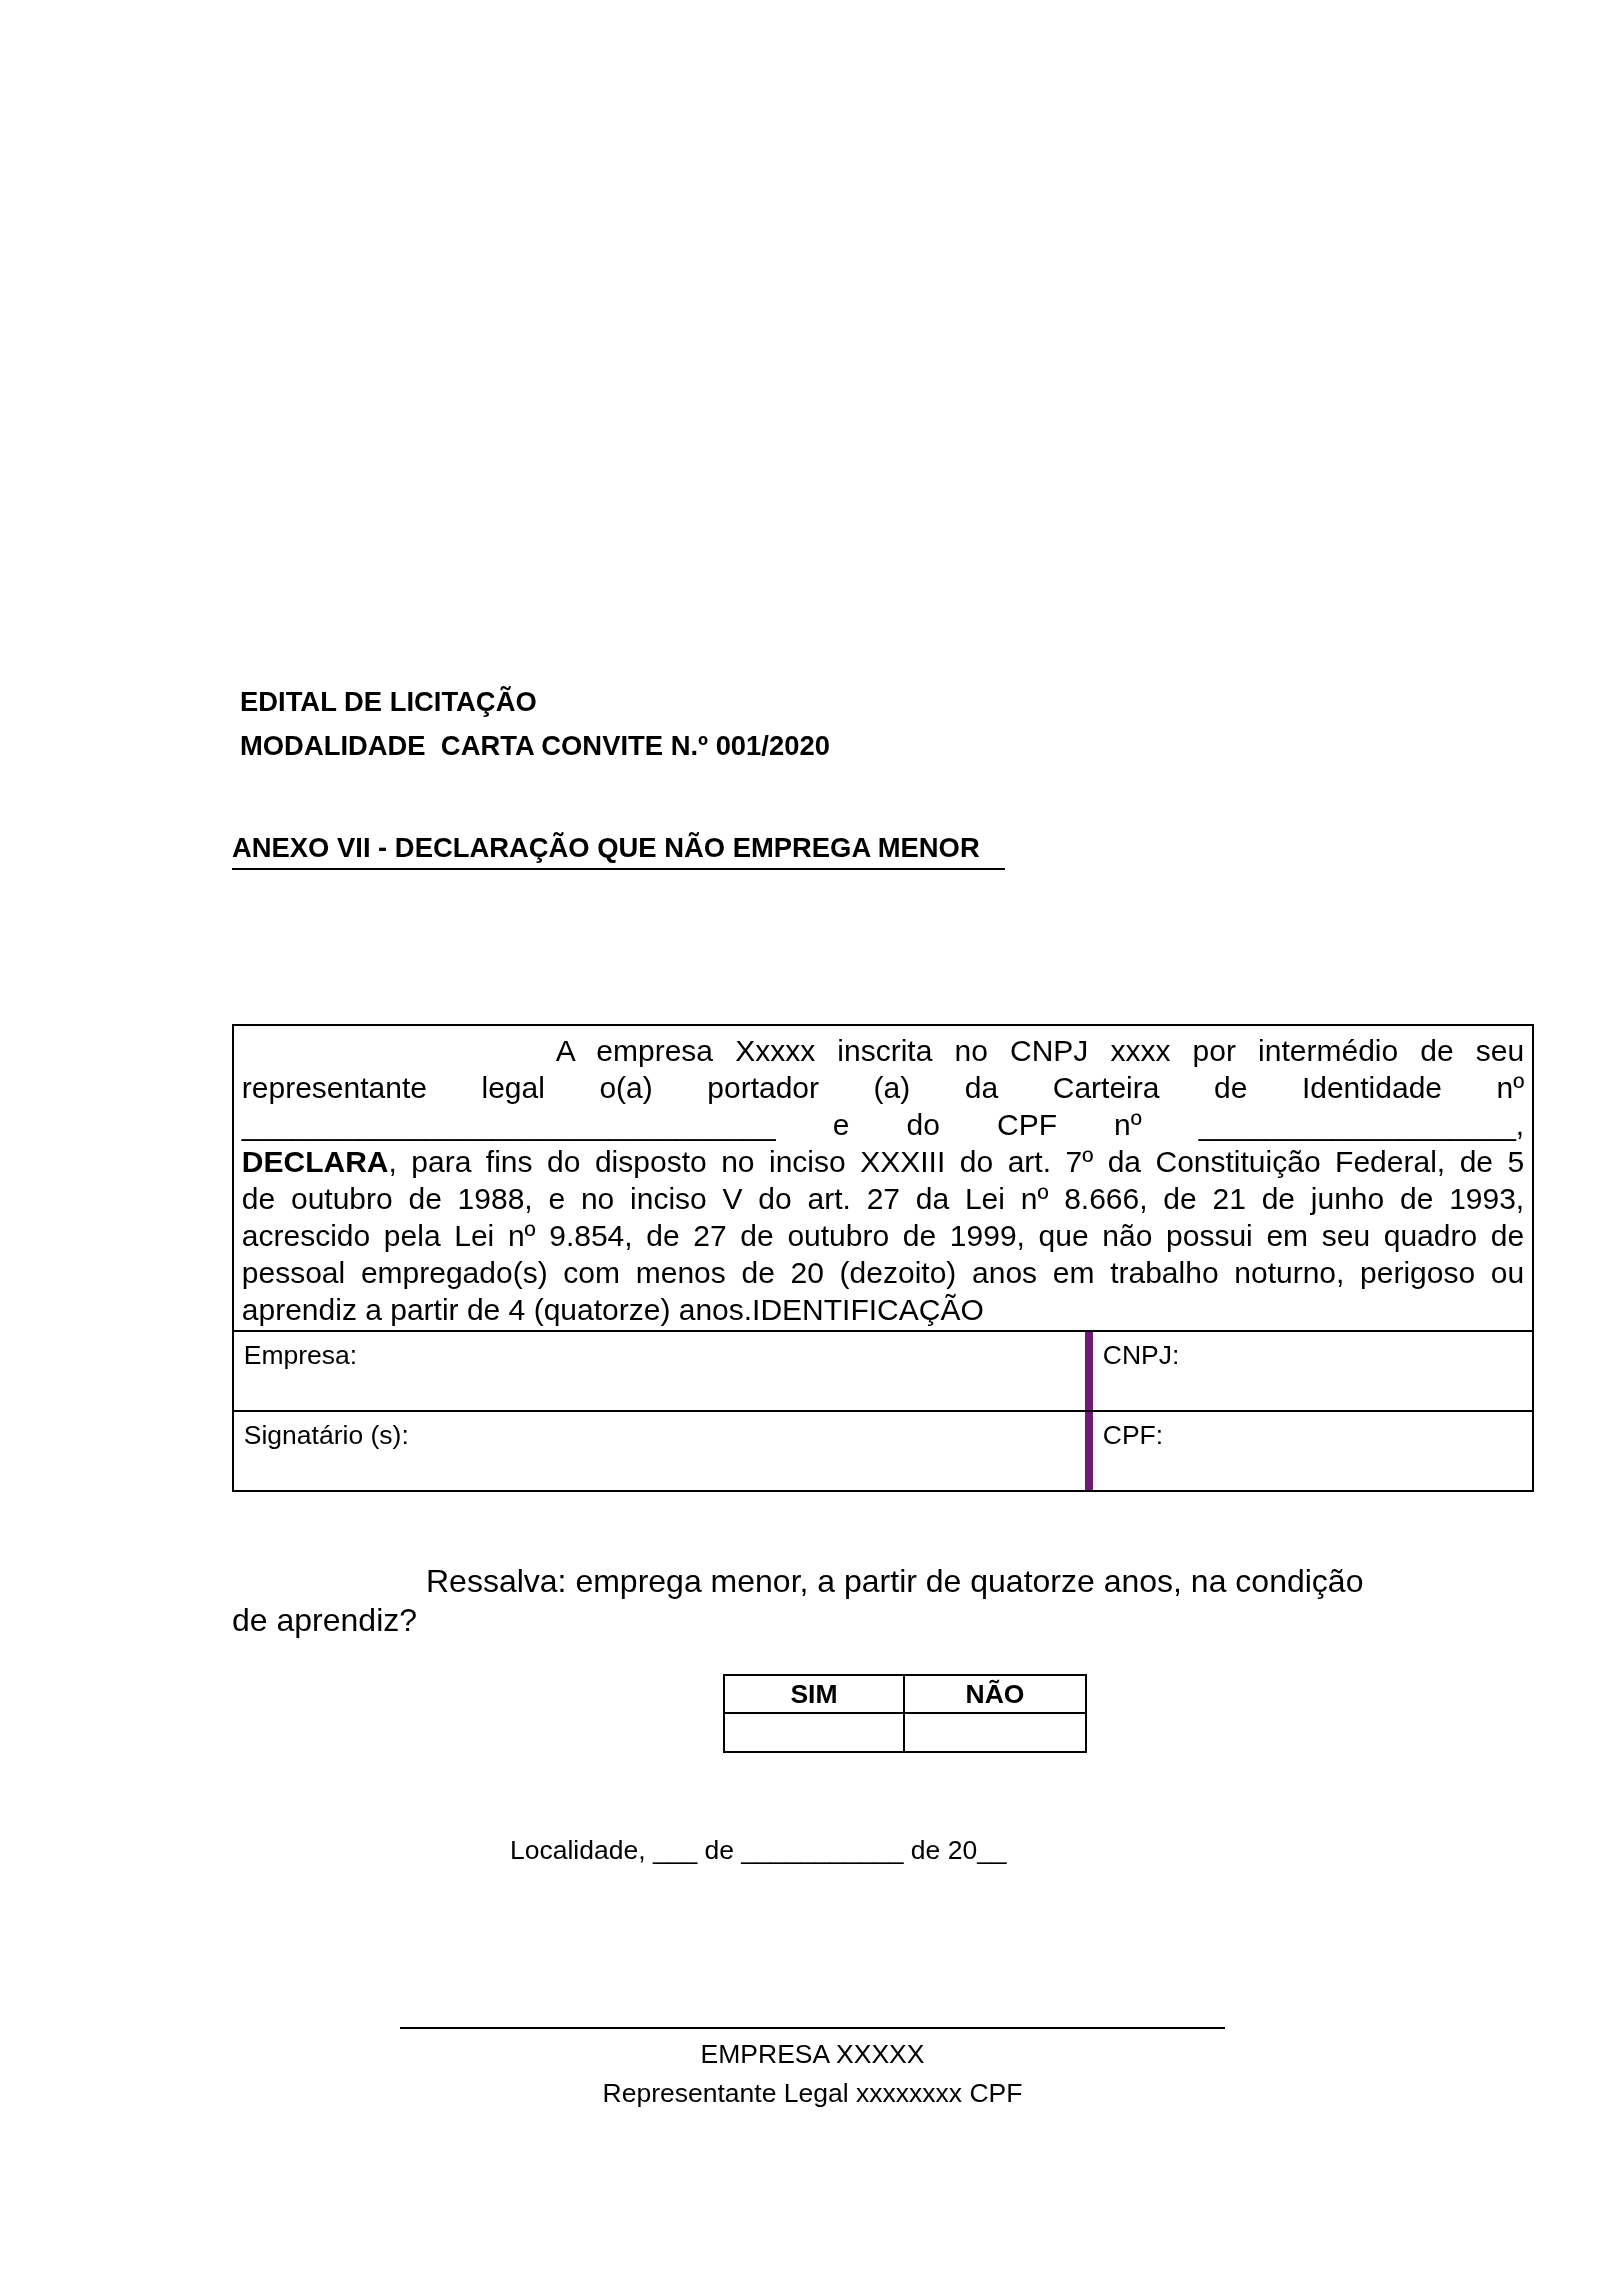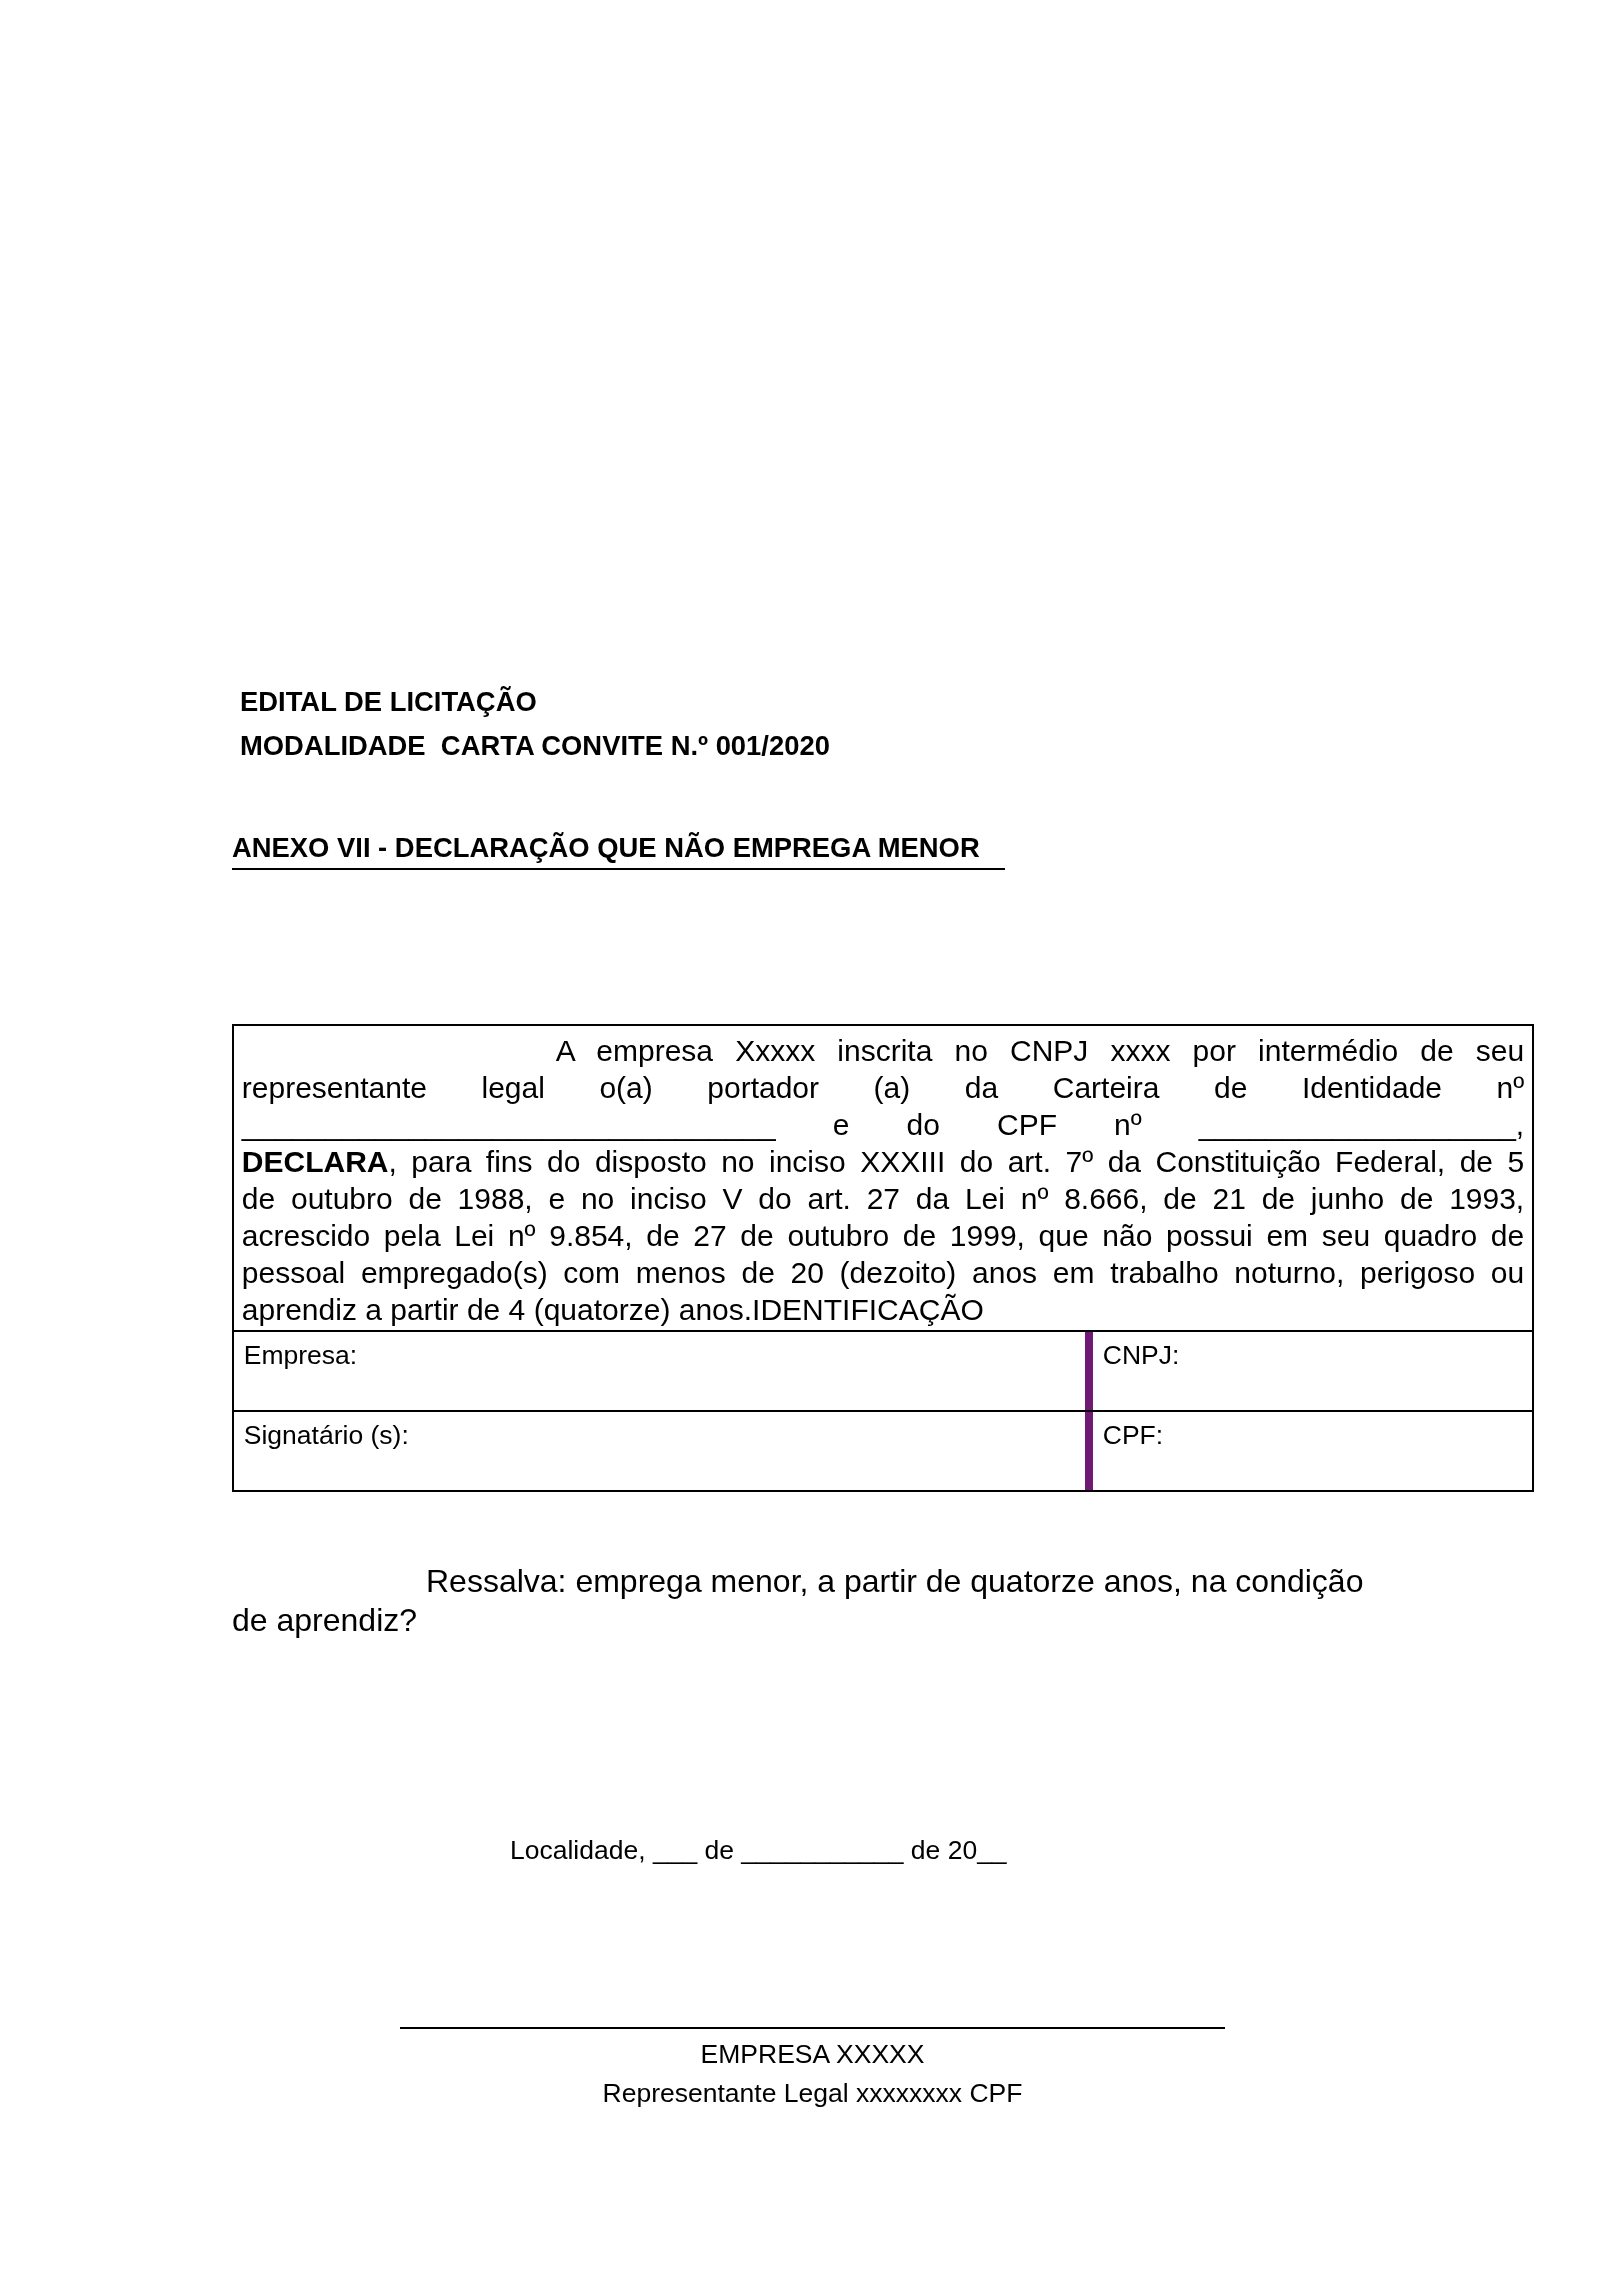--- a/index.html
+++ b/index.html
@@ -147,20 +147,30 @@
       <div class="id-cell right">CNPJ:</div>
     </div>
     <div class="id-row">
       <div class="id-cell left">Signatário (s):</div>
       <div class="id-cell right">CPF:</div>
     </div>
   </div>
 
   <div class="abs ressalva">Ressalva: emprega menor, a partir de quatorze anos, na condição de aprendiz?</div>
 
+  <div class="abs yesno">
+    <div class="yn-row head">
+      <div class="yn-cell left">SIM</div>
+      <div class="yn-cell">NÃO</div>
+    </div>
+    <div class="yn-row body">
+      <div class="yn-cell left"></div>
+      <div class="yn-cell"></div>
+    </div>
+  </div>
 
   <div class="abs date-line">Localidade, ___ de ___________ de 20__</div>
 
   <div class="abs sig-block">
     <div class="sig-line"></div>
     <div class="sig-text company">EMPRESA XXXXX</div>
     <div class="sig-text">Representante Legal xxxxxxxx CPF</div>
   </div>
 
 </div>

